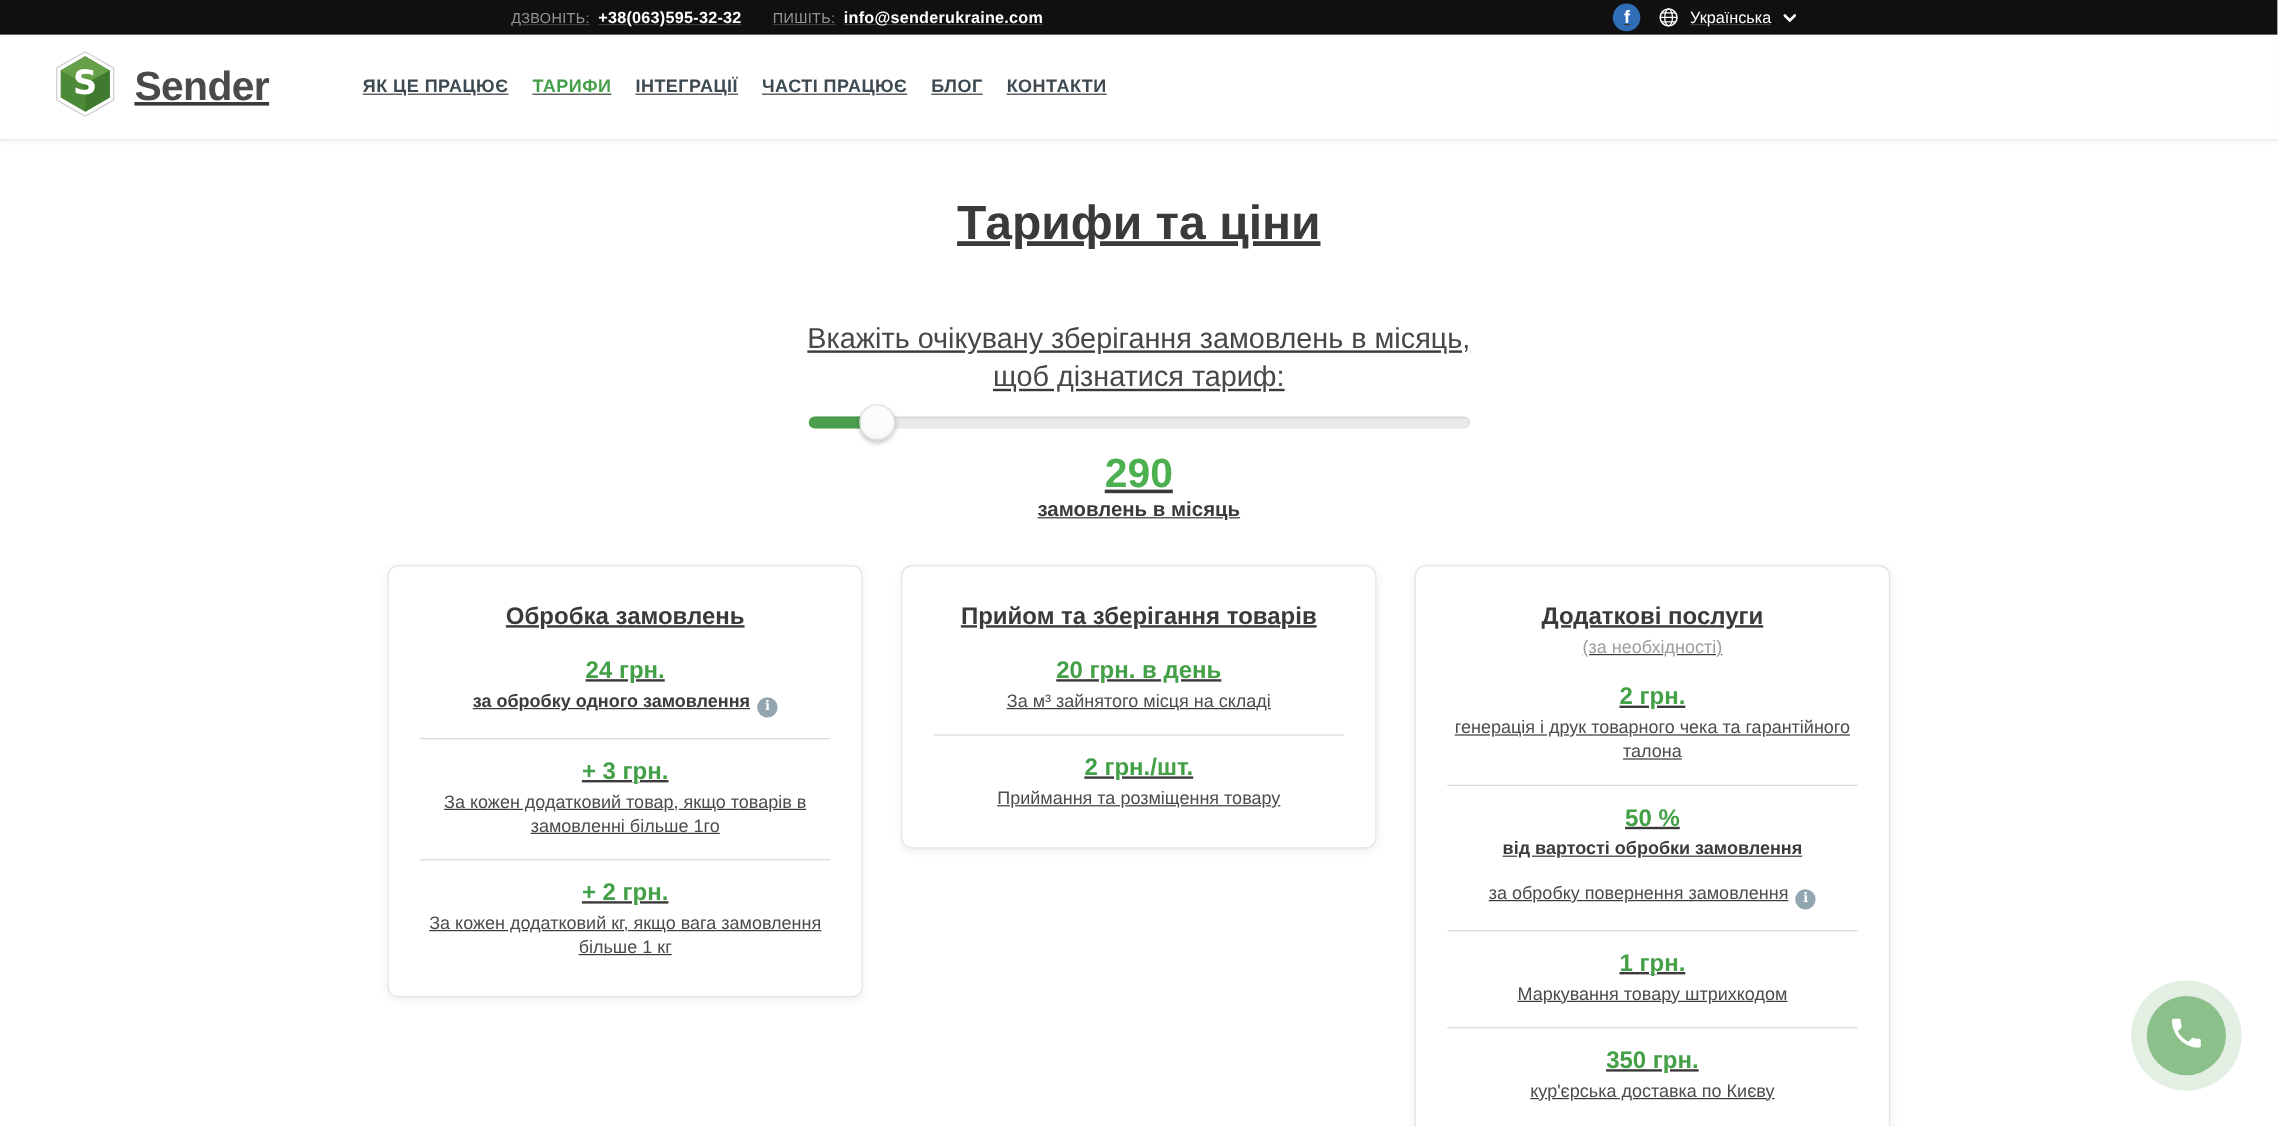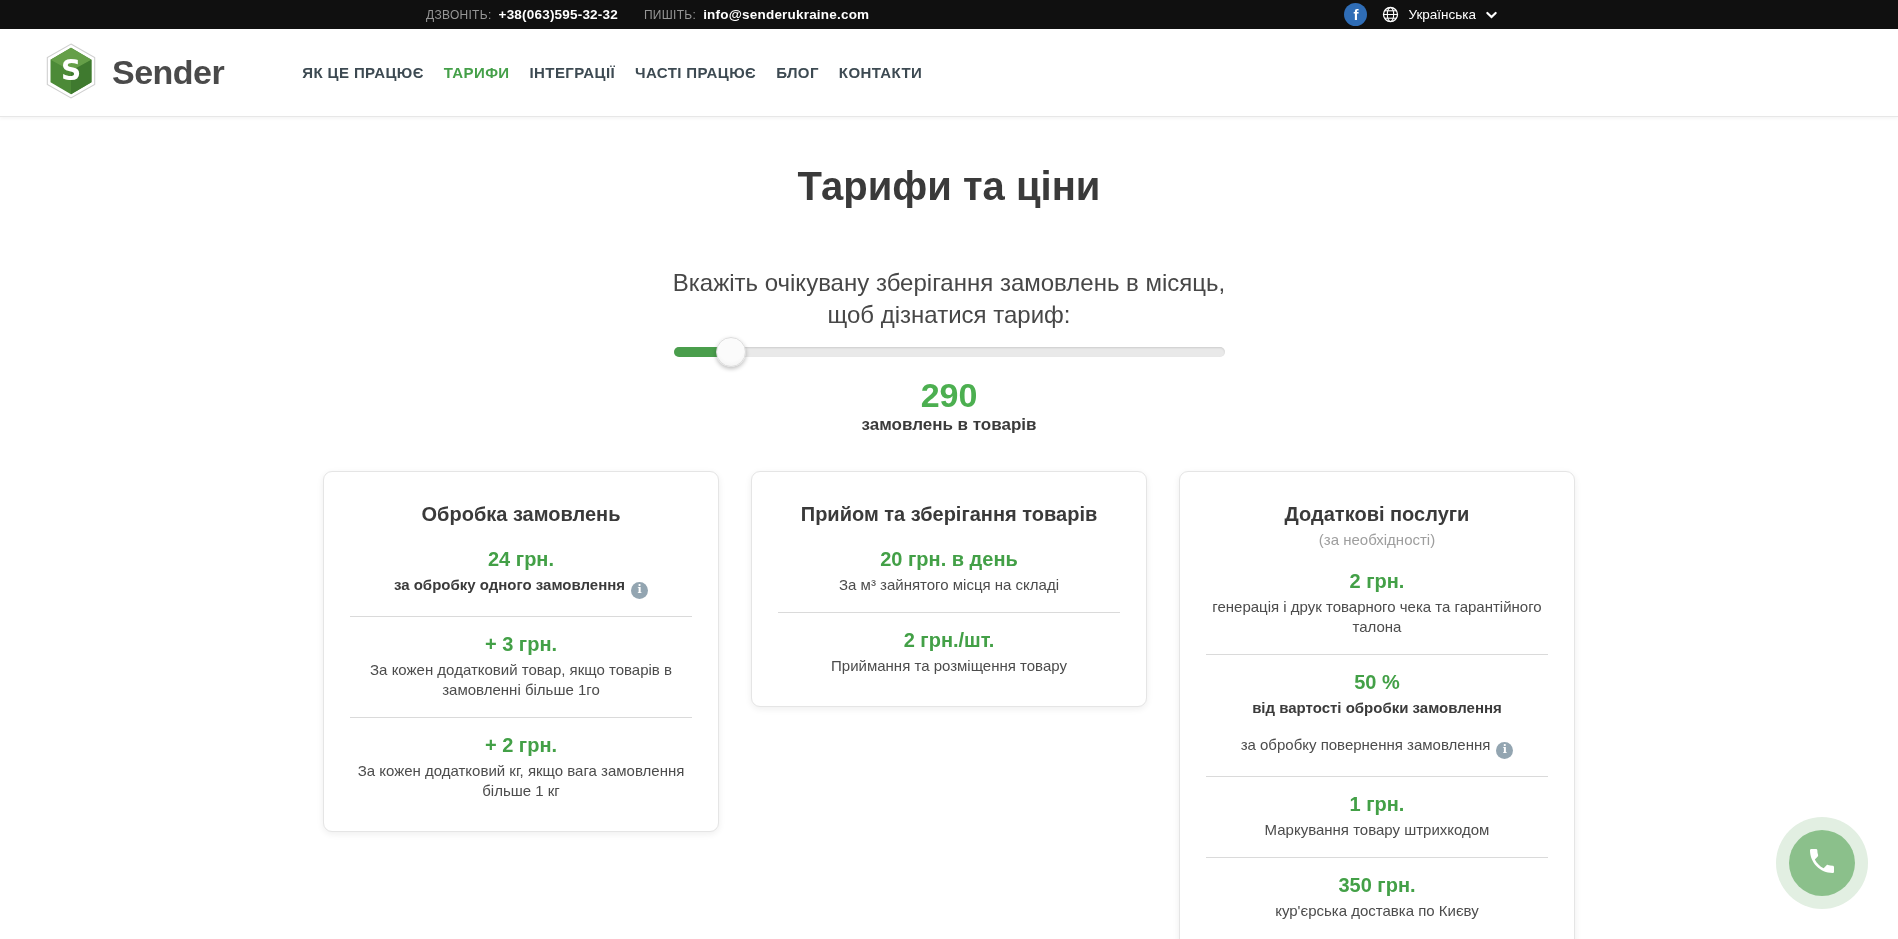--- a/index.html
+++ b/index.html
@@ -7,21 +7,21 @@
     --green-bright:#4caf50;
     --green-fill:#4a9e4c;
     --topbar-bg:#101010;
     --fb-blue:#2f6db6;
     --text-dark:#3a3a3a;
     --text-body:#4c4c4c;
   }
   *{margin:0;padding:0;box-sizing:border-box;}
   html,body{width:1898px;height:939px;overflow:hidden;background:#fff;
     font-family:"Liberation Sans","DejaVu Sans",sans-serif;color:var(--text-dark);}
-  .page{position:relative;width:1898px;height:939px;}
+  .page{position:relative;width:1898px;height:939px;text-decoration:underline;}
 
   
   .topbar{height:29px;background:var(--topbar-bg);display:flex;align-items:center;
     justify-content:space-between;padding:0 400px 0 426px;}
   .contacts{display:flex;align-items:center;gap:26px;}
   .contact{display:flex;align-items:center;gap:7px;}
   .contact-label{color:#969696;font-size:12px;letter-spacing:.3px;}
   .contact-value{color:#fff;font-size:13.5px;font-weight:bold;letter-spacing:.2px;}
   .topbar-right{display:flex;align-items:center;gap:15px;}
   .fb-icon{width:23px;height:23px;border-radius:50%;background:var(--fb-blue);color:#fff;
@@ -151,21 +151,21 @@
       <div>щоб дізнатися тариф:</div>
     </div>
 
     <div class="slider-wrap">
       <div class="slider-track"></div>
       <div class="slider-fill" id="slider-fill" style="width: 10.5%;"></div>
       <div class="slider-handle" id="slider-handle" style="left: 10.5%;"></div>
     </div>
 
     <div class="orders-count">290</div>
-    <div class="orders-label">замовлень в товарів</div>
+    <div class="orders-label">замовлень в місяць</div>
 
     <div class="cards">
   <div class="card">
     <div class="card-title">Обробка замовлень</div>
 
     <div class="card-items">
   <div class="card-item">
     <div class="item-price">24 грн.</div>
     <div class="item-desc bold"><span class="desc-text">за обробку одного замовлення</span><span class="info-icon">i</span></div>
 

